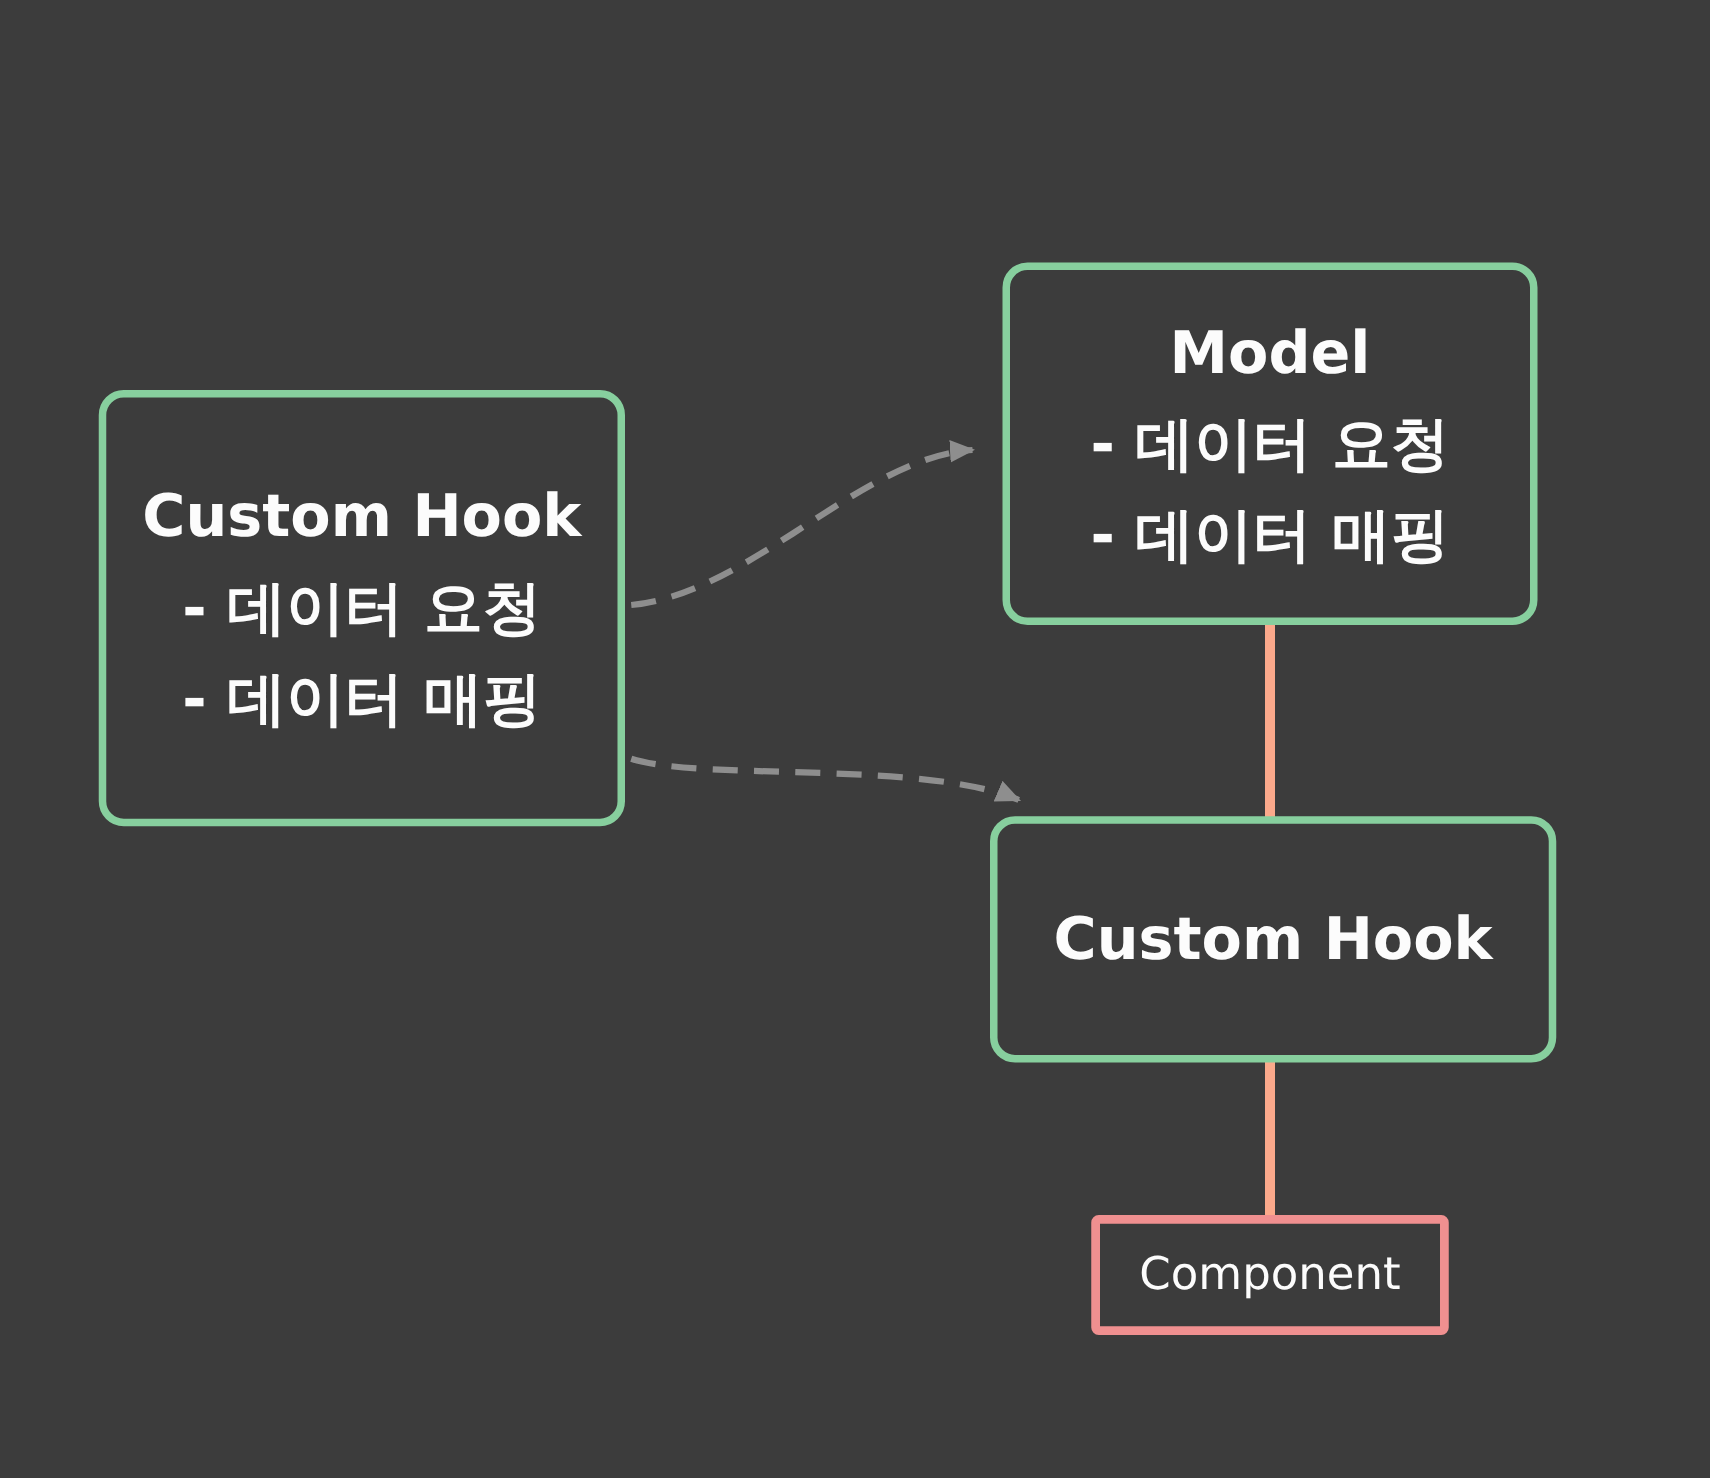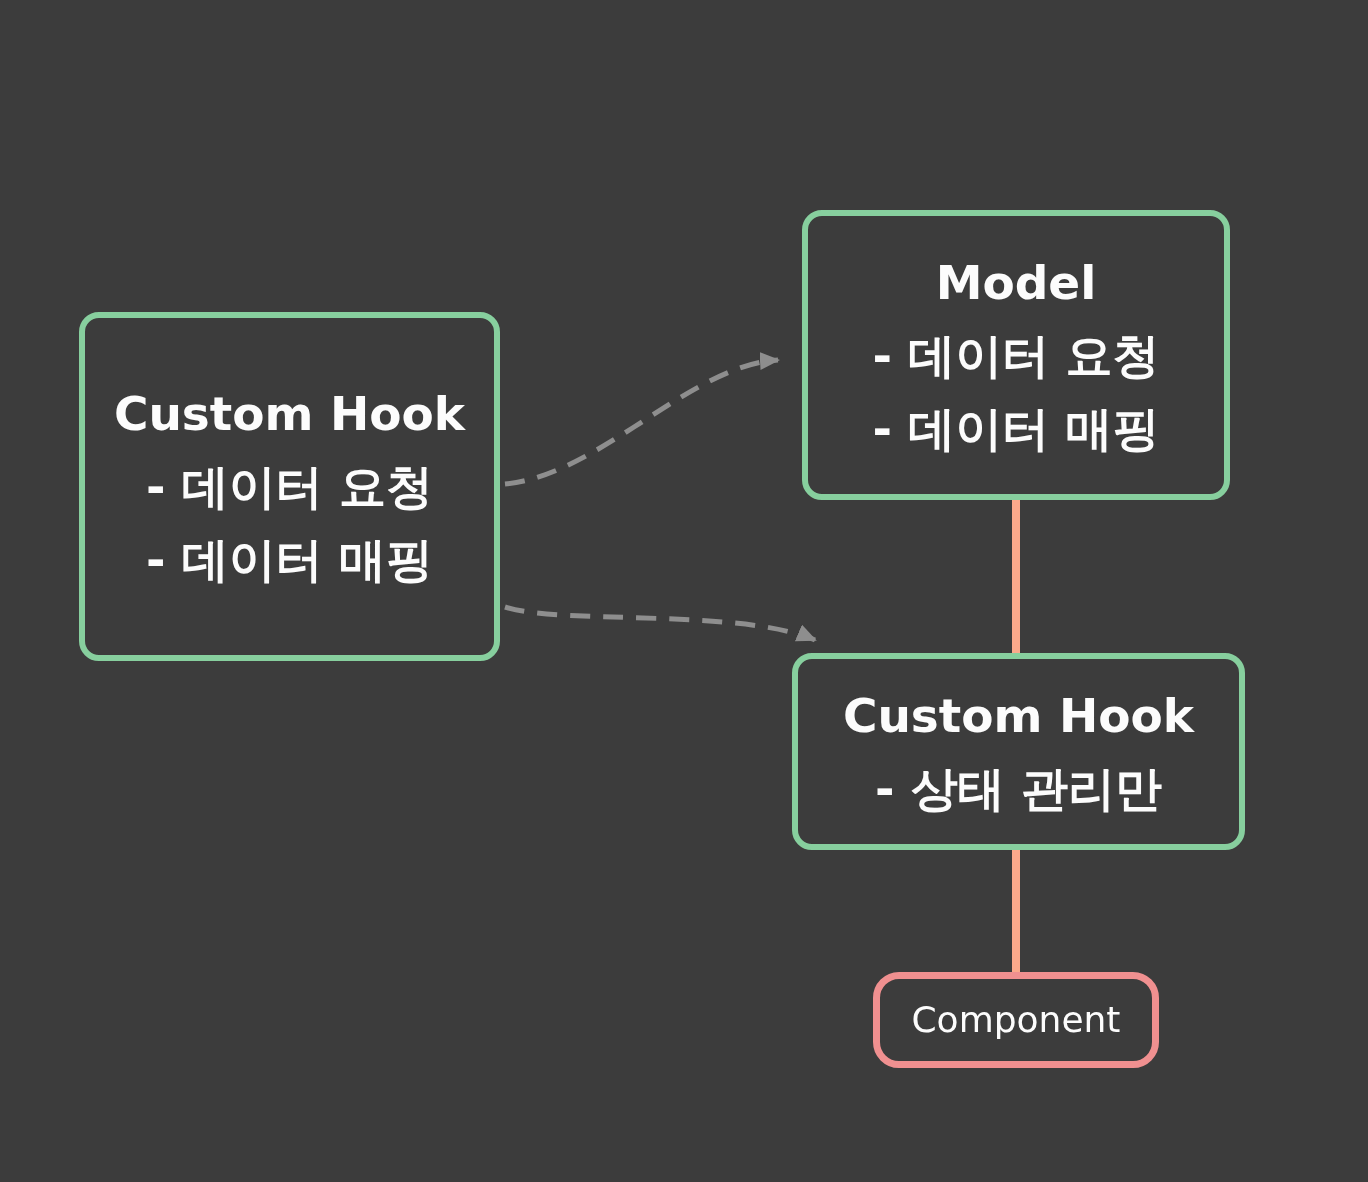--- a/index.html
+++ b/index.html
@@ -41,21 +41,21 @@
     flex-direction: column;
     align-items: center;
     justify-content: center;
     color: #fcfcfc;
     text-align: center;
     background: #3c3c3c;
   }
   .node.pink {
     border-color: #f09090;
     border-width: 7px;
-    border-radius: 26px;
+    border-radius: 6px;
   }
   .node .line {
     font-weight: bold;
     font-size: 47px;
     line-height: 73px;
     white-space: nowrap;
   }
   .node.small .line {
     font-weight: 400;
     font-size: 36px;
@@ -90,20 +90,19 @@
   </div>
 
   <div class="node" style="left:802px; top:210px; width:428px; height:290px;">
     <div class="line">Model</div>
     <div class="line">- 데이터 요청</div>
     <div class="line">- 데이터 매핑</div>
   </div>
 
   <div class="node" style="left:792px; top:653px; width:453px; height:197px;">
     <div class="line">Custom Hook</div>
-    <div class="line">- 상태 관리만</div>
   </div>
 
   <div class="node pink small" style="left:873px; top:972px; width:286px; height:96px;">
     <div class="line">Component</div>
   </div>
 
 </div>
 
 </body></html>

